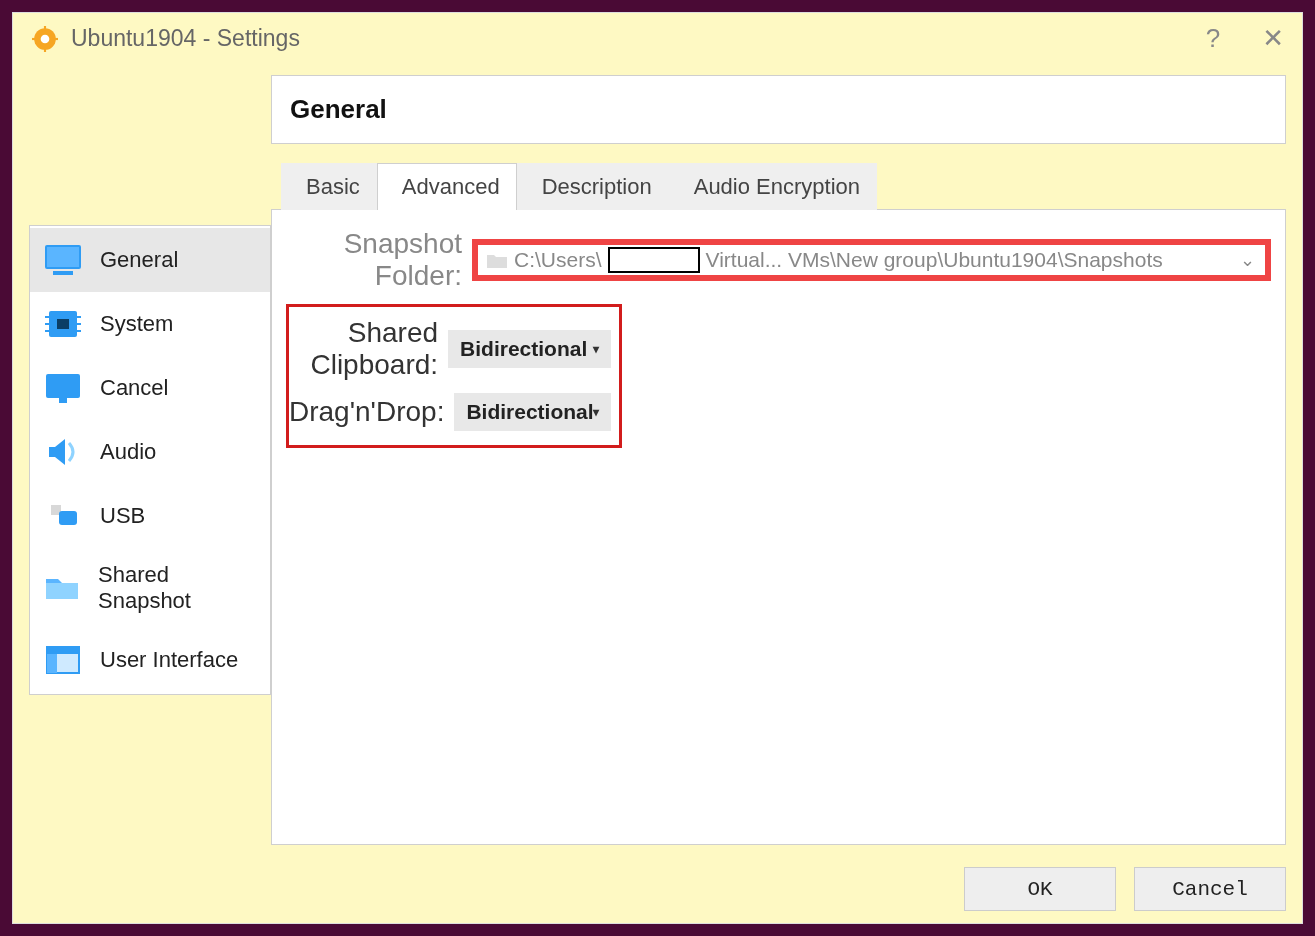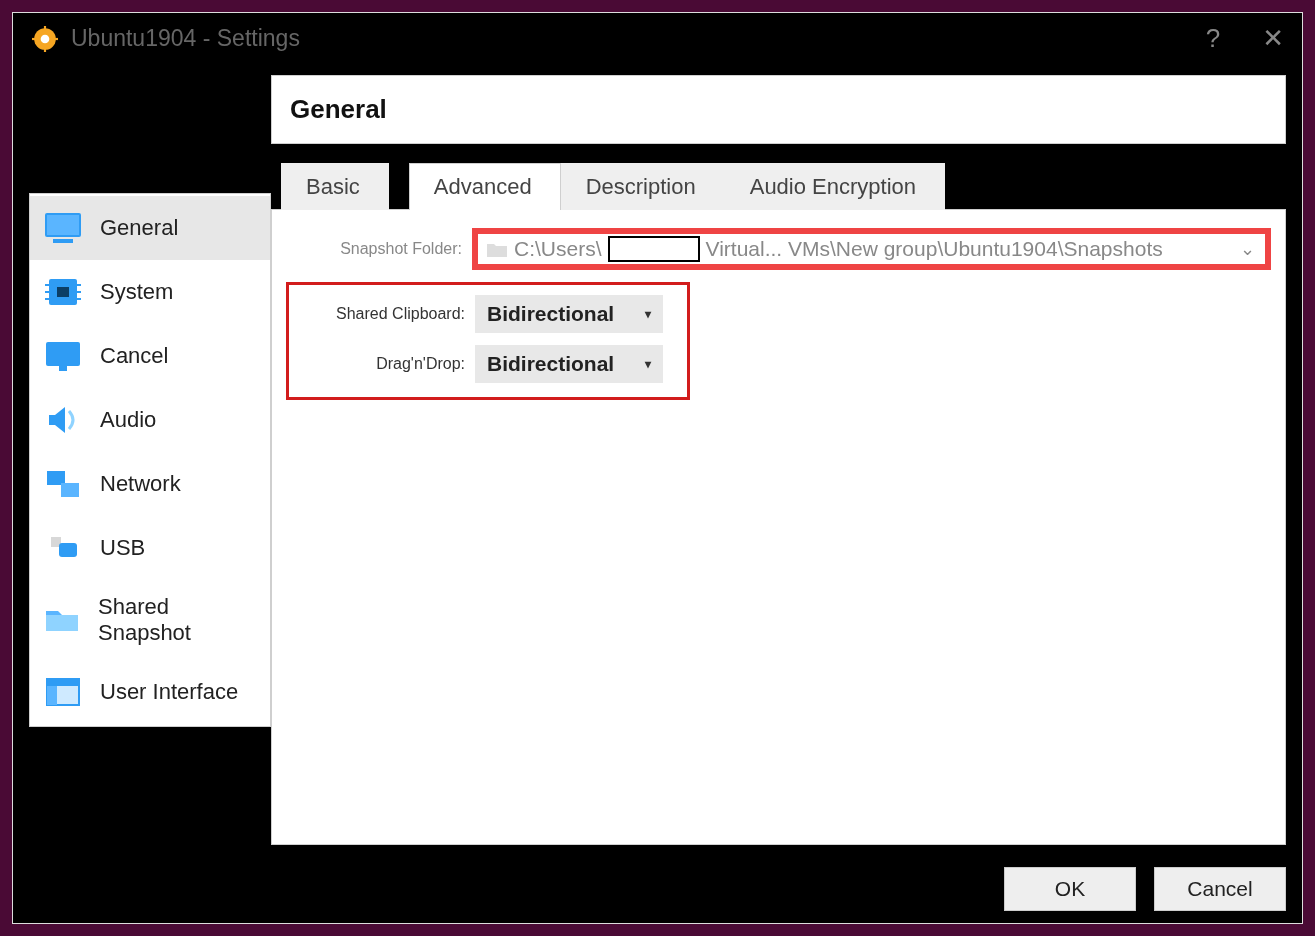--- a/index.html
+++ b/index.html
@@ -4,21 +4,21 @@
 <style>
   * { box-sizing: border-box; margin: 0; padding: 0; }
   html, body { width: 1315px; height: 936px; font-family: "Segoe UI", Arial, sans-serif; }
   body {
     background: #4a0a35;
     padding: 12px;
   }
   .window {
     width: 100%;
     height: 100%;
-    background: #000000;
+    background: #fef9c3;
     border: 1px solid #ddd;
     display: flex;
     flex-direction: column;
   }
   
   .titlebar {
     display: flex;
     align-items: center;
     padding: 10px 18px 20px 18px;
     gap: 12px;
@@ -95,52 +95,51 @@
   .tabs-wrap {
     flex: 1;
     min-height: 0;
   }
   .tabs {
     display: flex;
     margin-top: 18px;
     padding-left: 10px;
   }
   .tab {
-    padding: 10px 28px 10px 24px;
+    padding: 10px 16px 10px 24px;
     font-size: 22px;
     color: #444;
     border: 1px solid transparent;
     border-bottom: none;
     background: #efefef;
     cursor: pointer;
     position: relative;
     top: 1px;
   }
   .tab.active {
     background: #fff;
     border-color: #cfcfcf;
     z-index: 2;
-    margin-left: 20px;
   }
   .tab-body {
     border: 1px solid #cfcfcf;
     background: #fff;
     height: 636px;
     padding: 18px 14px;
   }
   .form-row {
     display: flex;
     align-items: center;
     gap: 10px;
     margin-bottom: 0;
   }
   .form-label {
     width: 176px;
     text-align: right;
-    font-size: 16px;
+    font-size: 28px;
     color: #333;
   }
   .snapshot-row .form-label { color: #888; }
   .snapshot-field {
     flex: 1;
     display: flex;
     align-items: center;
     border: 6px solid #ef4444;
     background: #fff;
     height: 42px;
@@ -163,21 +162,21 @@
   .snapshot-field .chevron {
     position: absolute;
     right: 10px;
     color: #888;
     font-size: 18px;
   }
   .highlight-box {
     border: 3px solid #d21c1c;
     padding: 10px 8px 14px 0;
     margin-top: 12px;
-    width: 404px;
+    width: 336px;
     display: flex;
     flex-direction: column;
     gap: 12px;
   }
   .select {
     width: 188px;
     height: 38px;
     background: #e8e8e8;
     display: inline-flex;
     align-items: center;
@@ -195,30 +194,31 @@
     color: #333;
   }
   
   .footer {
     display: flex;
     justify-content: flex-end;
     gap: 18px;
     padding: 12px 16px 12px 0;
   }
   .btn {
-    width: 132px;
+    width: 152px;
     height: 44px;
     background: #eee;
     border: 1px solid #ccc;
     display: inline-flex;
     align-items: center;
     justify-content: center;
     font-size: 21px;
     color: #222;
     cursor: pointer;
+    font-family: Liberation Mono, monospace;
   }
 </style>
 </head>
 <body>
 
 <div class="window">
 
   <div class="titlebar">
     <span class="gear">
       <svg viewBox="0 0 24 24" width="26" height="26">
@@ -286,29 +286,20 @@
       <div class="sidebar-item">
         <span class="icon">
           <svg width="40" height="34" viewBox="0 0 40 34">
               <path d="M6 12 h6 l10 -8 v26 l-10 -8 h-6 z" fill="#2f9cf4"></path>
               <path d="M26 8 q8 9 0 18" fill="none" stroke="#8fd3ff" stroke-width="3"></path>
             </svg>
         </span>
         <span>Audio</span>
       </div>
 
-      <div class="sidebar-item">
-        <span class="icon">
-          <svg width="40" height="34" viewBox="0 0 40 34">
-              <rect x="4" y="4" width="18" height="14" fill="#2f9cf4"></rect>
-              <rect x="18" y="16" width="18" height="14" fill="#5ab5ff"></rect>
-            </svg>
-        </span>
-        <span>Network</span>
-      </div>
 
 
       <div class="sidebar-item">
         <span class="icon">
           <svg width="40" height="34" viewBox="0 0 40 34">
               <rect x="8" y="6" width="10" height="10" fill="#d8d8d8"></rect>
               <rect x="16" y="12" width="18" height="14" rx="3" fill="#2f9cf4"></rect>
             </svg>
         </span>
         <span>USB</span>

